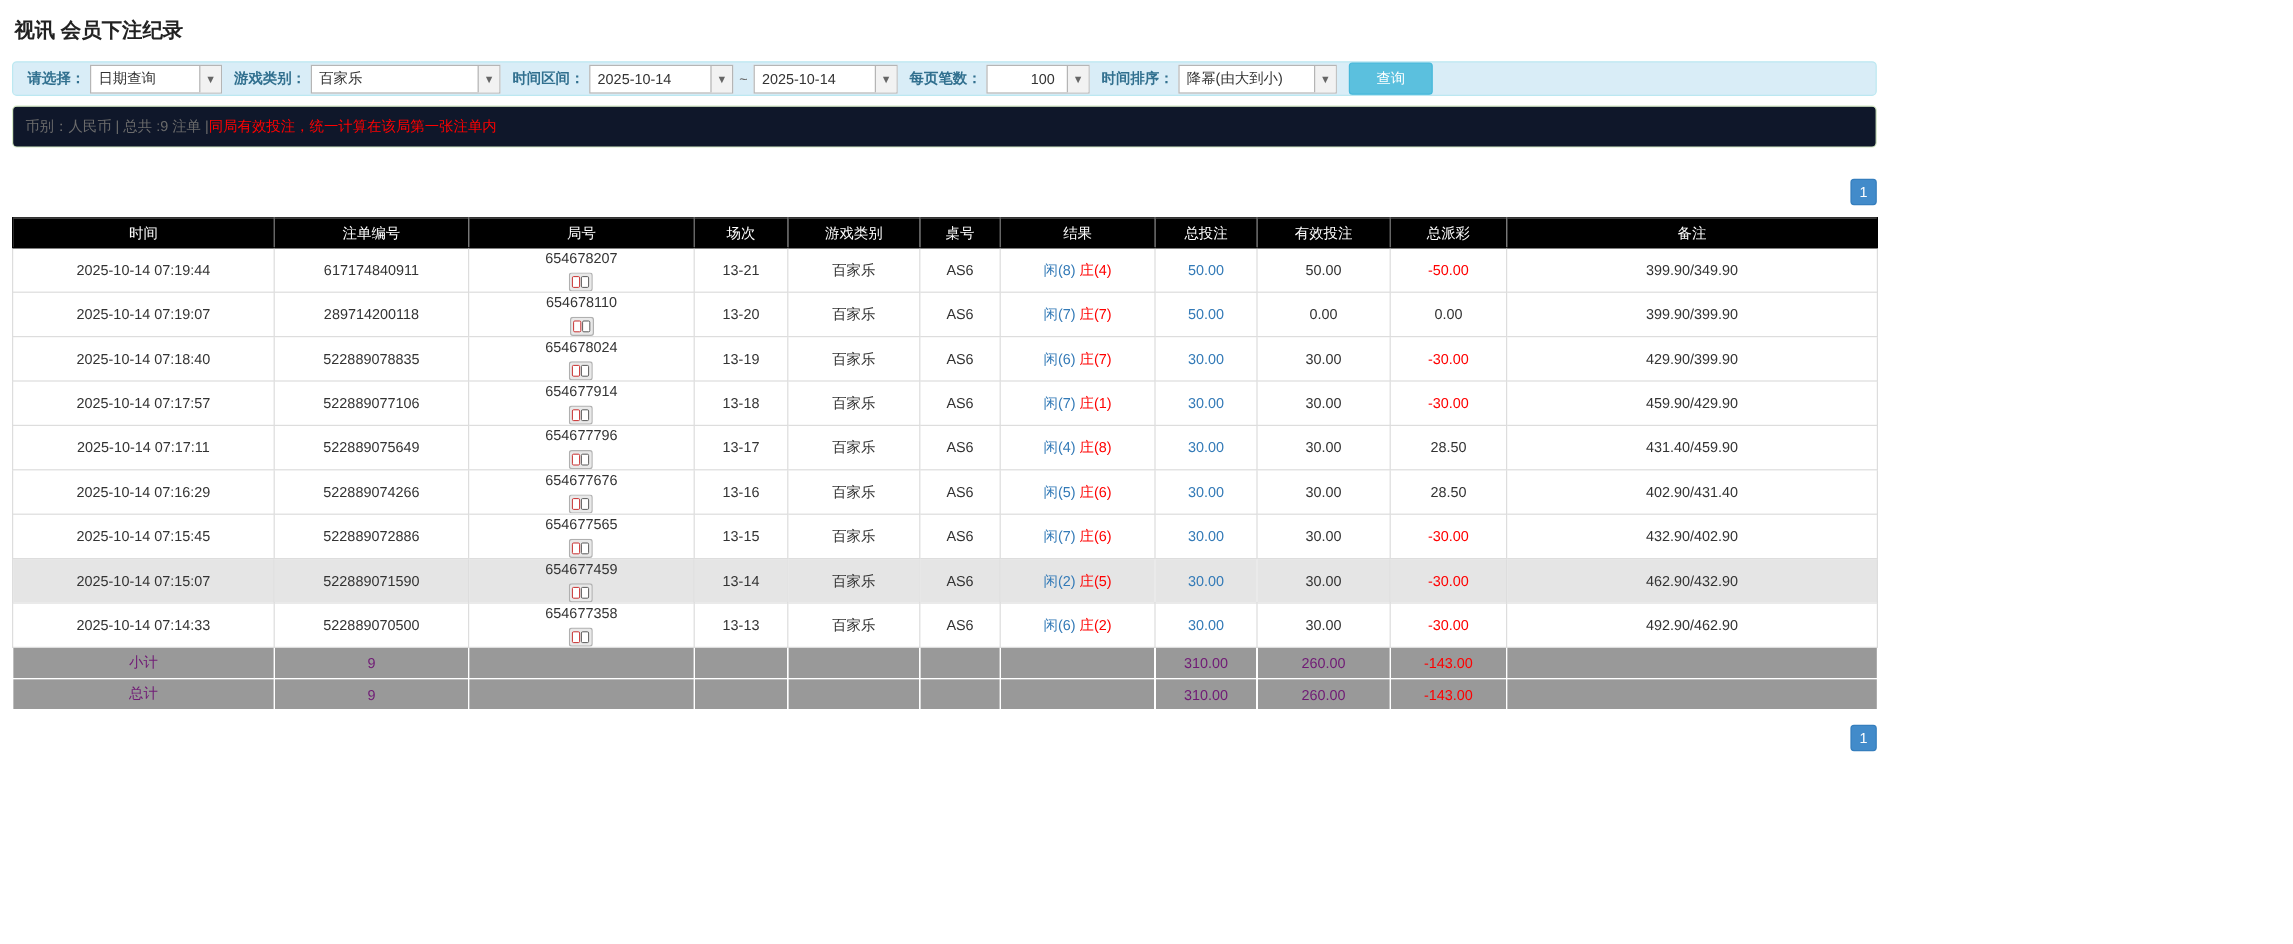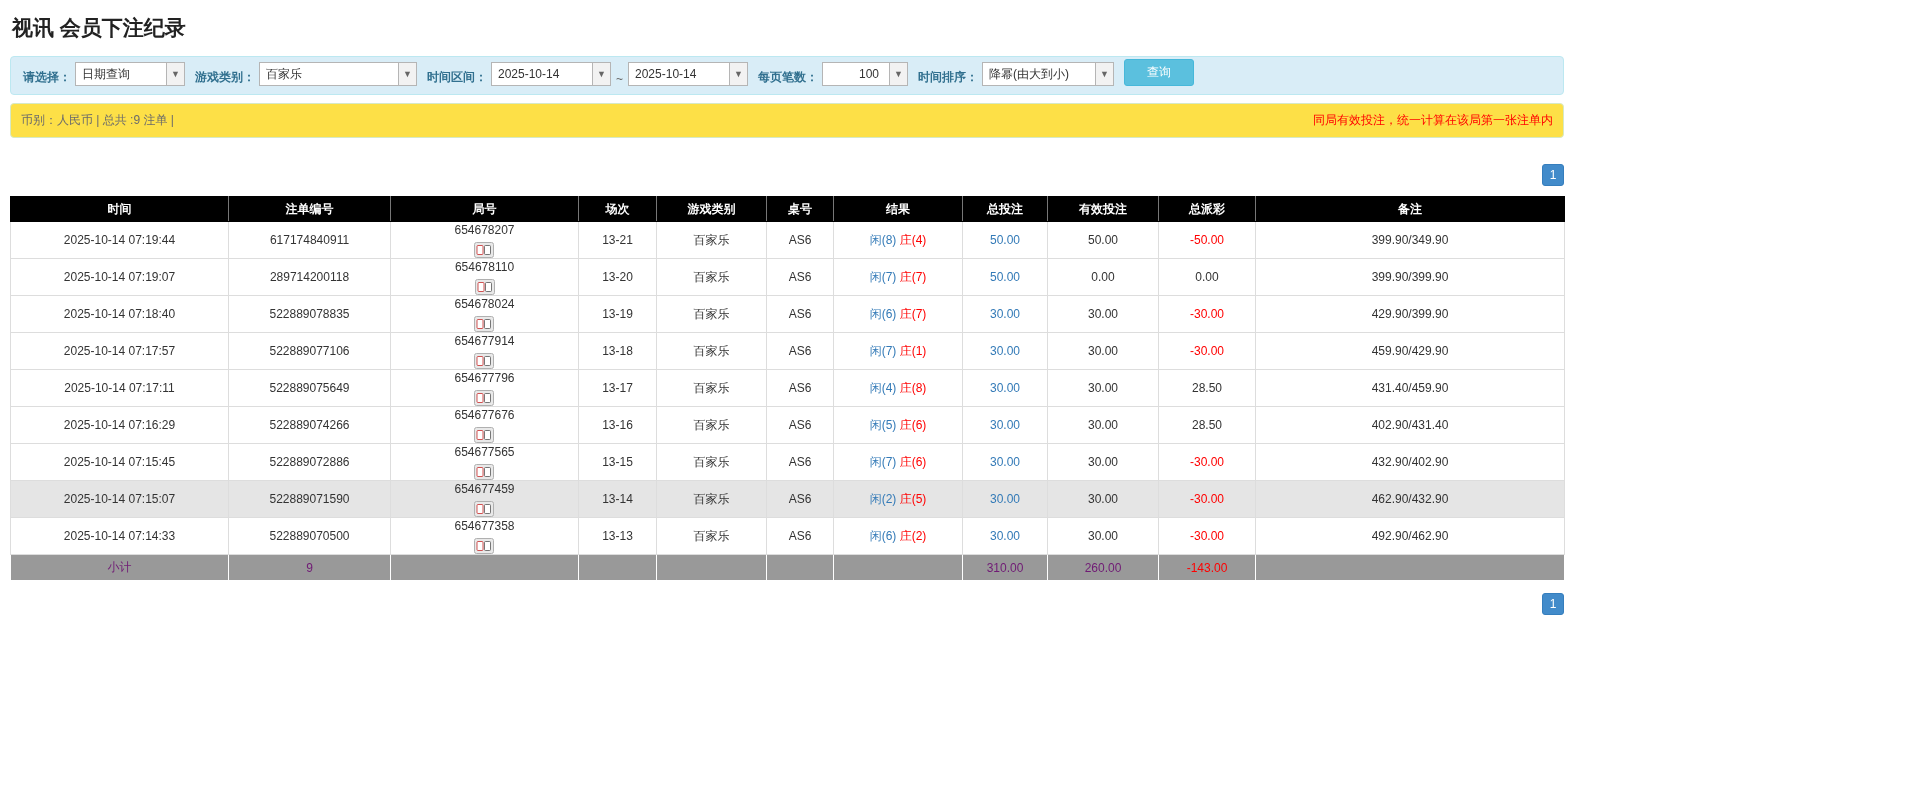--- a/index.html
+++ b/index.html
@@ -5,27 +5,27 @@
   * { box-sizing: border-box; }
   html,body { margin:0; padding:0; background:#fff; }
   body {
     font-family: "Liberation Sans", "DejaVu Sans", sans-serif;
     color:#333;
     min-height:787px;
     width:1911px;
   }
   .container { padding:8px 10px; width:1574px; }
 
-  .page-title { font-size:21px; font-weight:bold; color:#222; margin:6px 0 14px 2px; }
+  .page-title { font-size:17px; font-weight:bold; color:#222; margin:6px 0 14px 2px; }
 
   
   .filter-bar{
     background:#d9edf7; border:1px solid #bce8f1; border-radius:4px;
-    padding:8px 10px; display:flex; align-items:flex-end; font-size:12px;
-    width:1554px; height:39px;
+    padding:8px 10px; display:flex; align-items:center; font-size:12px;
+    width:1554px; height:29px;
   }
   .flabel{ color:#31708f; font-weight:bold; margin:0 4px 0 10px; white-space:nowrap; }
   .flabel.first{ margin-left:2px; }
   .combo{
     display:inline-flex; align-items:stretch; background:#fff;
     border:1px solid #b5b5b5; height:24px;
   }
   .combo-text{
     padding:0 6px; display:flex; align-items:center; font-size:12px; color:#333;
     white-space:nowrap; overflow:hidden;
@@ -42,22 +42,22 @@
   .w-sort  { width:112px; }
   .tilde{ color:#666; margin:0 5px; }
   .btn-search{
     background:#5bc0de; border:1px solid #46b8da; color:#fff;
     font-size:12px; padding:4px 22px; border-radius:3px; margin-left:10px; cursor:pointer;
     font-family:inherit;
   }
 
   
   .info-bar{
-    margin-top:8px; background:#fde047; border:1px solid #d6e9c6; border-radius:4px;
-    padding:8px 10px; font-size:12px; display:flex; justify-content:space-between;
+    margin-top:8px; background:#0f172a; border:1px solid #d6e9c6; border-radius:4px;
+    padding:8px 10px; font-size:12px; display:flex; justify-content:flex-start;
     width:1554px;
   }
   .info-left{ color:#6b6b6b; }
   .info-right{ color:#f00; }
 
   
   .pager{ display:flex; justify-content:flex-end; width:1554px; }
   .pager.top{ margin:26px 0 10px; }
   .pager.bottom{ margin:12px 0 20px; }
   .page-btn{
@@ -66,21 +66,21 @@
     display:flex; align-items:center; justify-content:center;
     border-radius:3px; cursor:pointer;
   }
 
   
   table{ width:1554px; border-collapse:collapse; table-layout:fixed; font-size:12px; }
   col.c1{width:218px} col.c2{width:162px} col.c3{width:188px} col.c4{width:78px}
   col.c5{width:110px} col.c6{width:67px}  col.c7{width:129px} col.c8{width:85px}
   col.c9{width:111px} col.c10{width:97px} col.c11{width:309px}
   th{
-    background:#000; color:#fff; font-weight:bold; height:25px;
+    background:#000; color:#fff; font-weight:normal; height:25px;
     border:1px solid #000; border-right:1px solid #777; text-align:center;
     padding:0 4px; white-space:nowrap;
   }
   th:last-child{ border-right:1px solid #000; }
   td{
     border:1px solid #ddd; text-align:center; height:37px;
     padding:0 4px; background:#fff; white-space:nowrap; overflow:hidden;
   }
   tr.highlight td{ background:#e5e5e5;margin-top:31px; }
   tr.summary td{
@@ -385,20 +385,33 @@
         <td></td>
         <td></td>
         <td></td>
         <td></td>
         <td></td>
         <td>310.00</td>
         <td>260.00</td>
         <td class="neg">-143.00</td>
         <td></td>
       </tr>
+      <tr class="summary">
+        <td>总计</td>
+        <td>9</td>
+        <td></td>
+        <td></td>
+        <td></td>
+        <td></td>
+        <td></td>
+        <td>310.00</td>
+        <td>260.00</td>
+        <td class="neg">-143.00</td>
+        <td></td>
+      </tr>
     </tfoot>
   </table>
 
   <div class="pager bottom">
     <div class="page-btn">1</div>
   </div>
 
 </div>
 
 </body></html>

